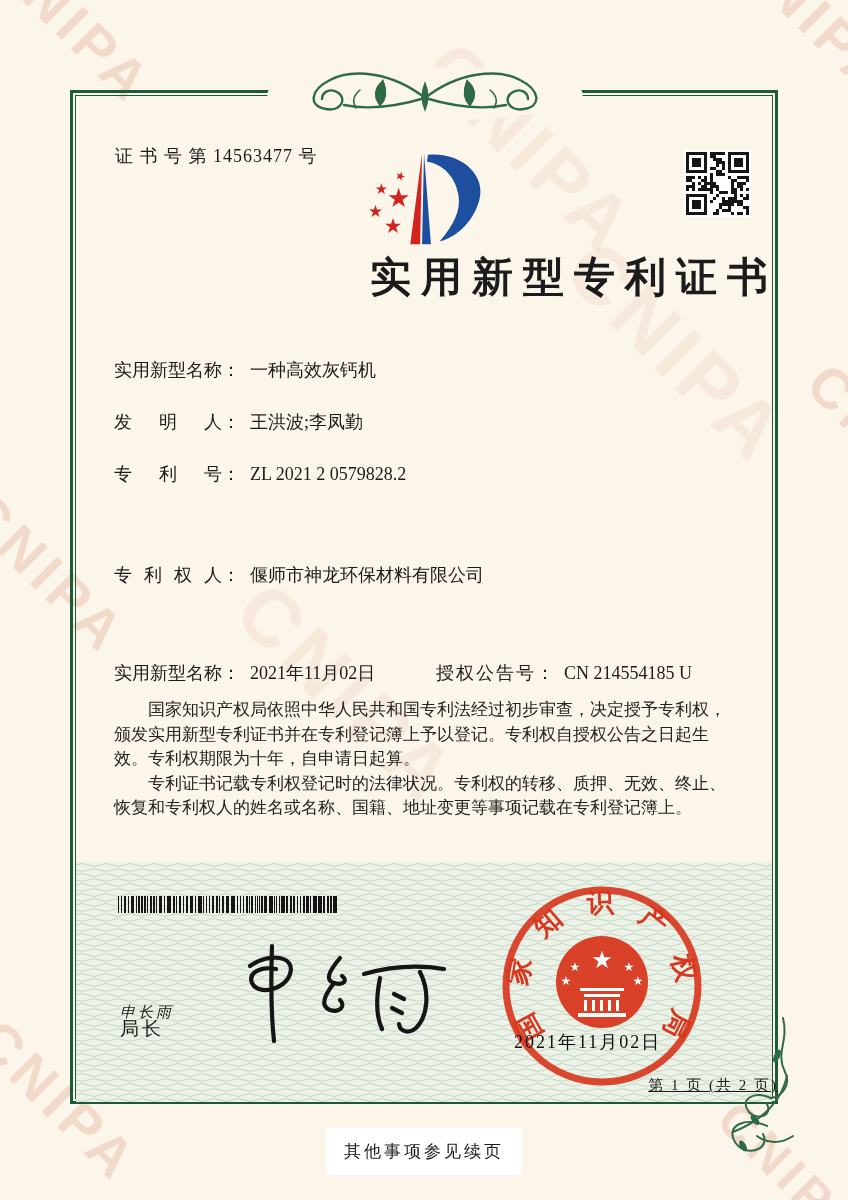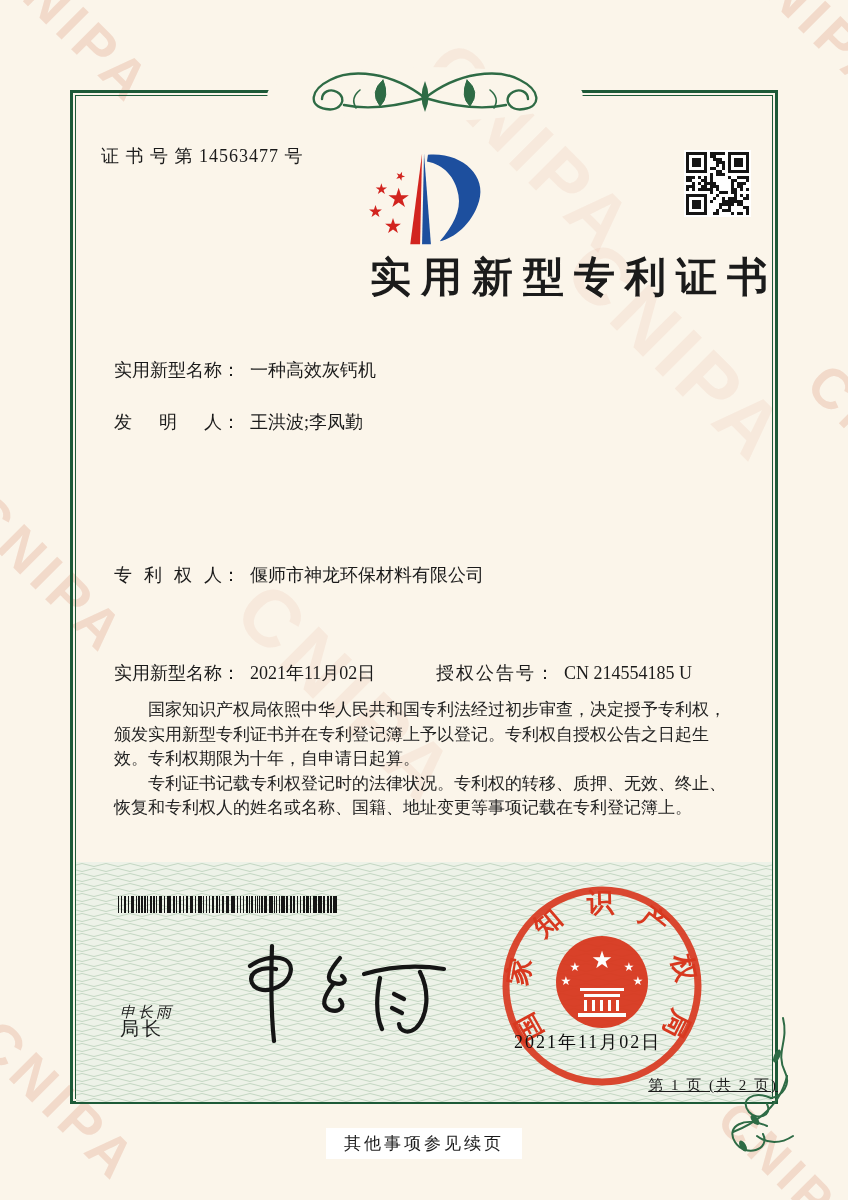--- a/index.html
+++ b/index.html
@@ -22,21 +22,21 @@
     border:3px solid #1d5a38; box-sizing:border-box;
   }
   .frame-inner{position:absolute; inset:2px; border:1px solid #1d5a38;}
   
   .guilloche{
     position:absolute; left:76px; top:862px; width:696px; height:240px;
     background:#edf2e8; overflow:hidden;
   }
   .guilloche svg{display:block;}
   
-  .cert-no{position:absolute; left:101px; top:144px; font-size:18px; letter-spacing:1px;font-family:Liberation Serif, serif;}
+  .cert-no{position:absolute; left:115px; top:144px; font-size:18px; letter-spacing:1px;font-family:Liberation Serif, serif;}
   .logo{position:absolute; left:350px; top:136px;}
   .qr{position:absolute; left:684px; top:150px; background:#fff; padding:2px;}
   .title{
     position:absolute; left:70px; top:250px; width:708px; text-align:right;
     font-size:41px; font-weight:700; letter-spacing:10px;
   }
   
   .row{position:absolute; left:114px; font-size:18px; white-space:nowrap;}
   .flabel{
     display:inline-block; width:108px; text-align:justify; text-align-last:justify;
@@ -55,21 +55,21 @@
   .director-name{position:absolute; left:120px; top:1003px; font-size:15px; letter-spacing:3px;font-style:italic;}
   .signature{position:absolute; left:212px; top:936px;}
   
   .seal{position:absolute; left:494px; top:878px;}
   .seal-date{position:absolute; left:514px; top:1030px; font-size:18px; letter-spacing:2px; color:#101010;}
   
   .page-indicator{position:absolute; left:70px; top:1076px; width:708px; text-align:right;
     font-size:15px; letter-spacing:2px;text-decoration:underline;}
   .note-box{
     position:absolute; left:50%; transform:translateX(-50%); top:1128px;
-    background:#ffffff; padding:4px 18px; font-size:17px; letter-spacing:3px;
+    background:#ffffff; padding:12px 18px; font-size:17px; letter-spacing:3px;
   }
   .ornament{position:absolute;}
 </style>
 </head>
 <body>
 
 <div class="page">
 
   <div class="wm" style="left:-28px;top:-10px;font-size:56px;">CNIPA</div>
   <div class="wm" style="left:714px;top:-16px;font-size:56px;">CNIPA</div>
@@ -318,20 +318,23 @@
     </svg>
 
   <div class="title">实用新型专利证书</div>
 
   <div class="row" style="top:358px;">
     <span class="flabel">实用新型名称</span><span>：</span><span class="fval">一种高效灰钙机</span>
   </div>
   <div class="row" style="top:410px;">
     <span class="flabel">发明人</span><span>：</span><span class="fval">王洪波;李凤勤</span>
   </div>
+  <div class="row" style="top:462px;">
+    <span class="flabel">专利号</span><span>：</span><span class="fval">ZL 2021 2 0579828.2</span>
+  </div>
   <div class="row" style="top:563px;">
     <span class="flabel">专利权人</span><span>：</span><span class="fval">偃师市神龙环保材料有限公司</span>
   </div>
   <div class="row" style="top:661px;">
     <span class="flabel">实用新型名称</span><span>：</span><span class="fval">2021年11月02日</span>
     <span class="second">
       <span class="slabel">授权公告号</span><span>：</span><span class="fval">CN 214554185 U</span>
     </span>
   </div>
 

